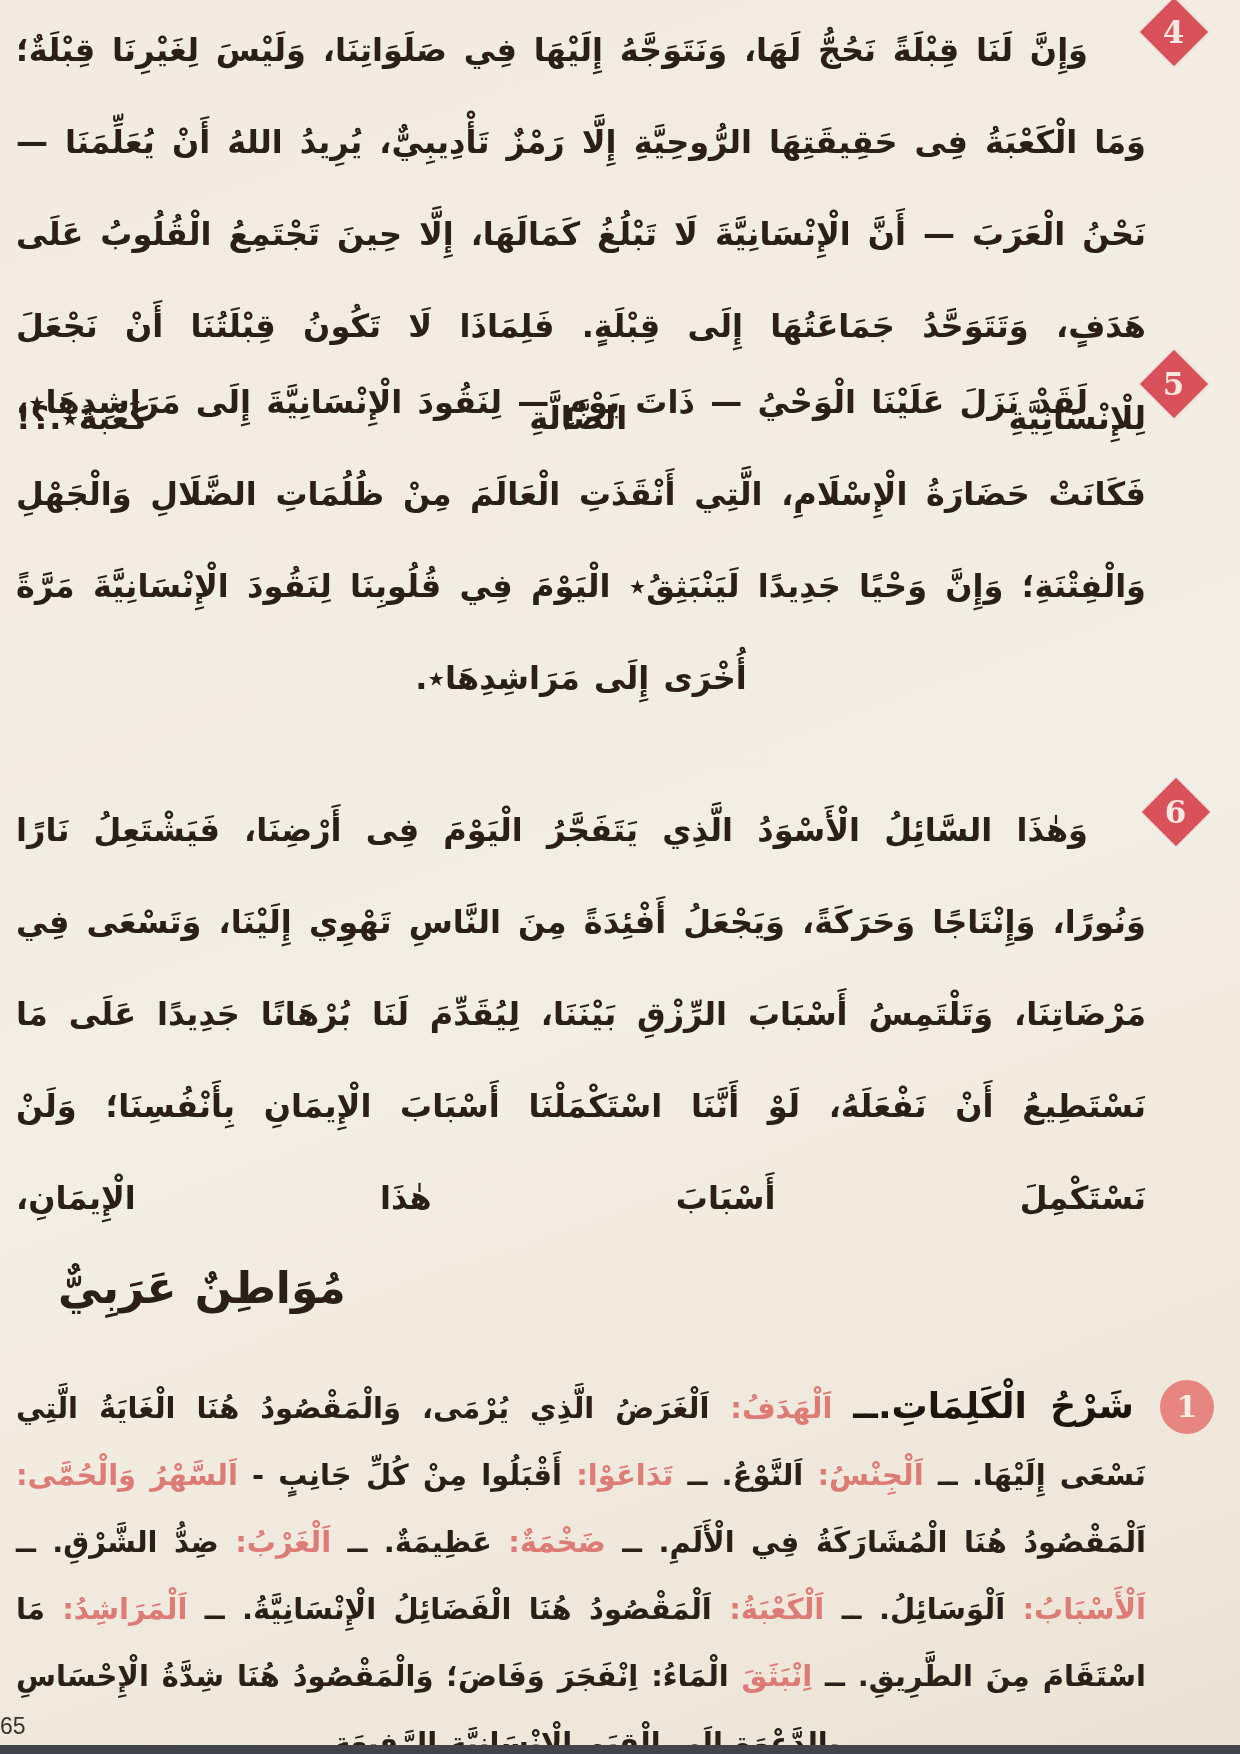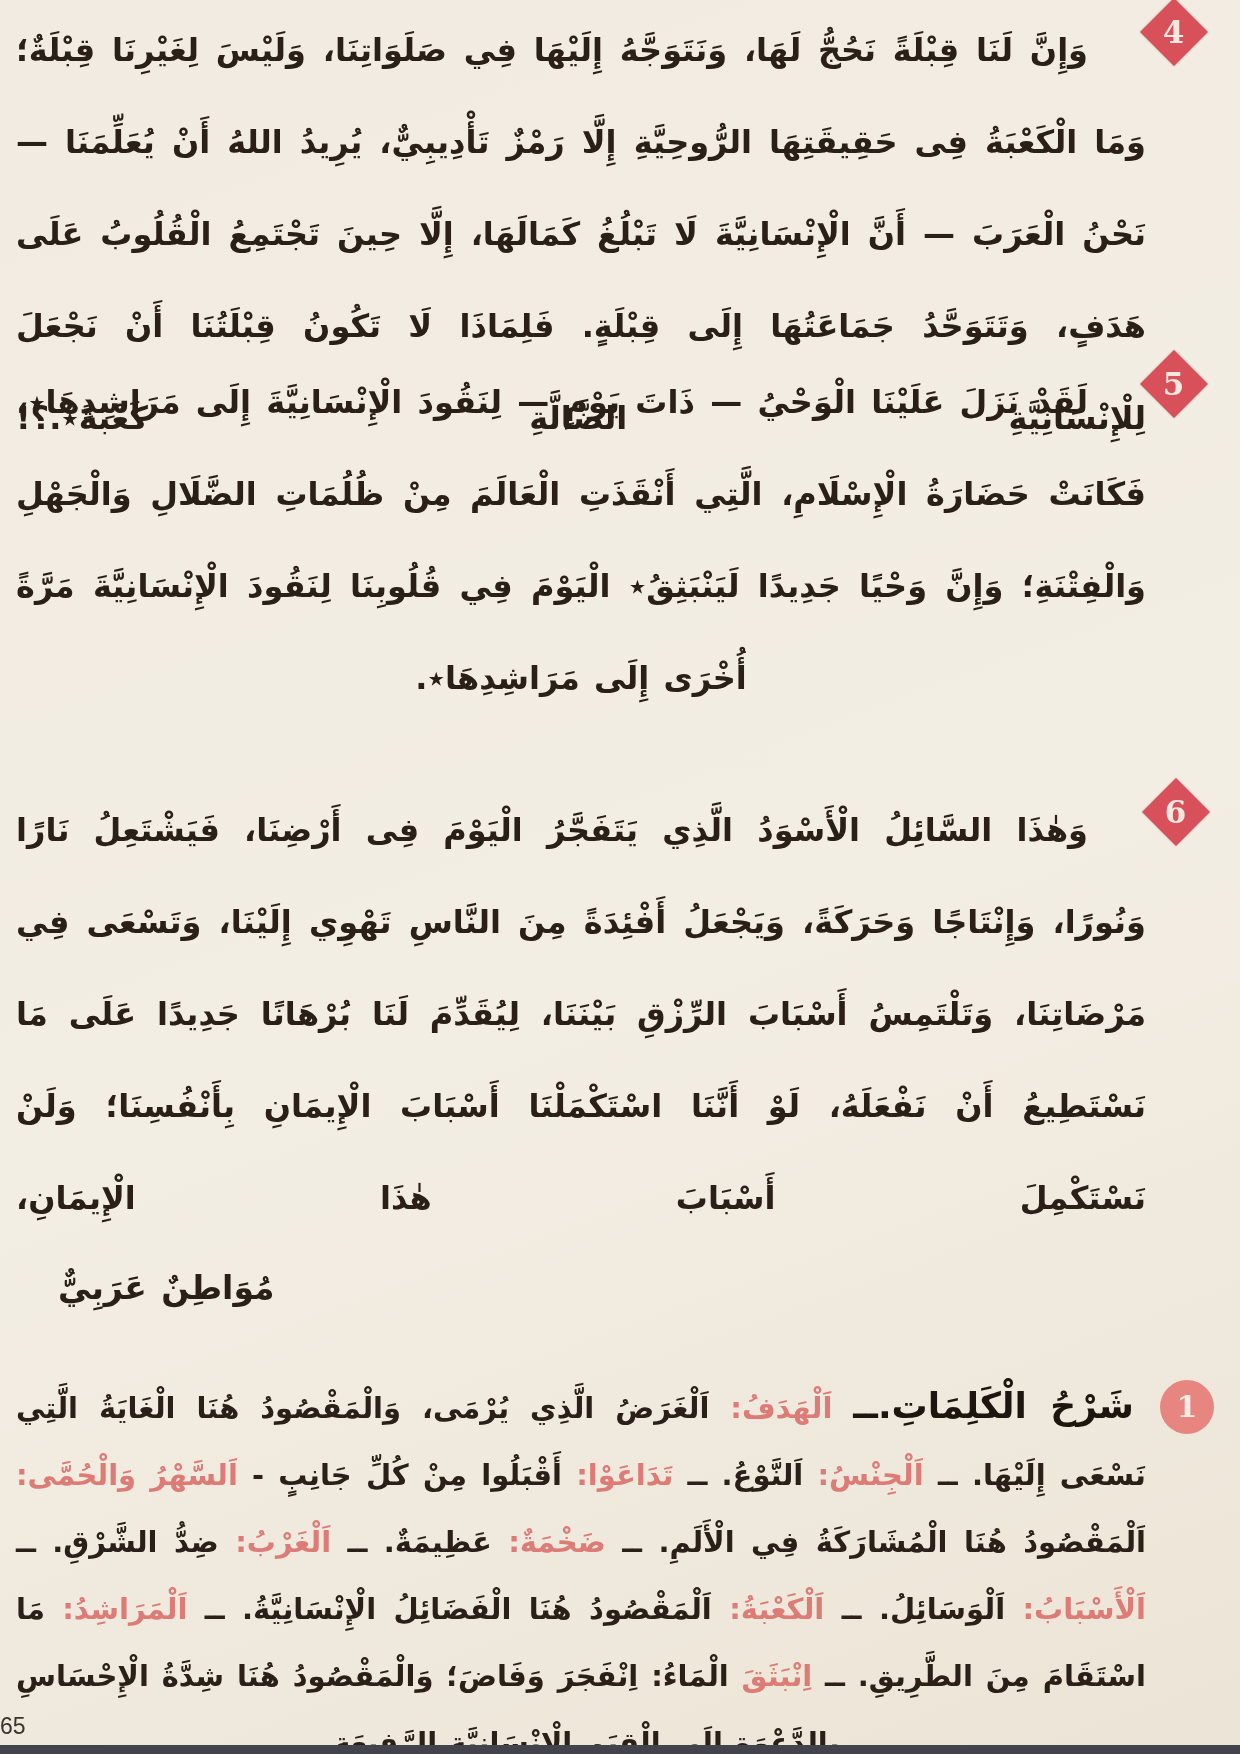--- a/index.html
+++ b/index.html
@@ -68,21 +68,21 @@
   .align-last-center{ text-align-last:center; }
   .closing{
     text-align:right;
     padding-left:90px;
     padding-right:110px;
     text-align-last:right;
   }
   .signature{
     text-align:left;
     padding-left:42px;
-    font-size:33px;
+    font-size:44px;
   }
   .glossary{
     font-size:29px;
     line-height:67px;
     text-align:justify;
     text-align-last:center;
     text-indent:12px;
     word-spacing:2px;
   }
   .gloss-heading{

